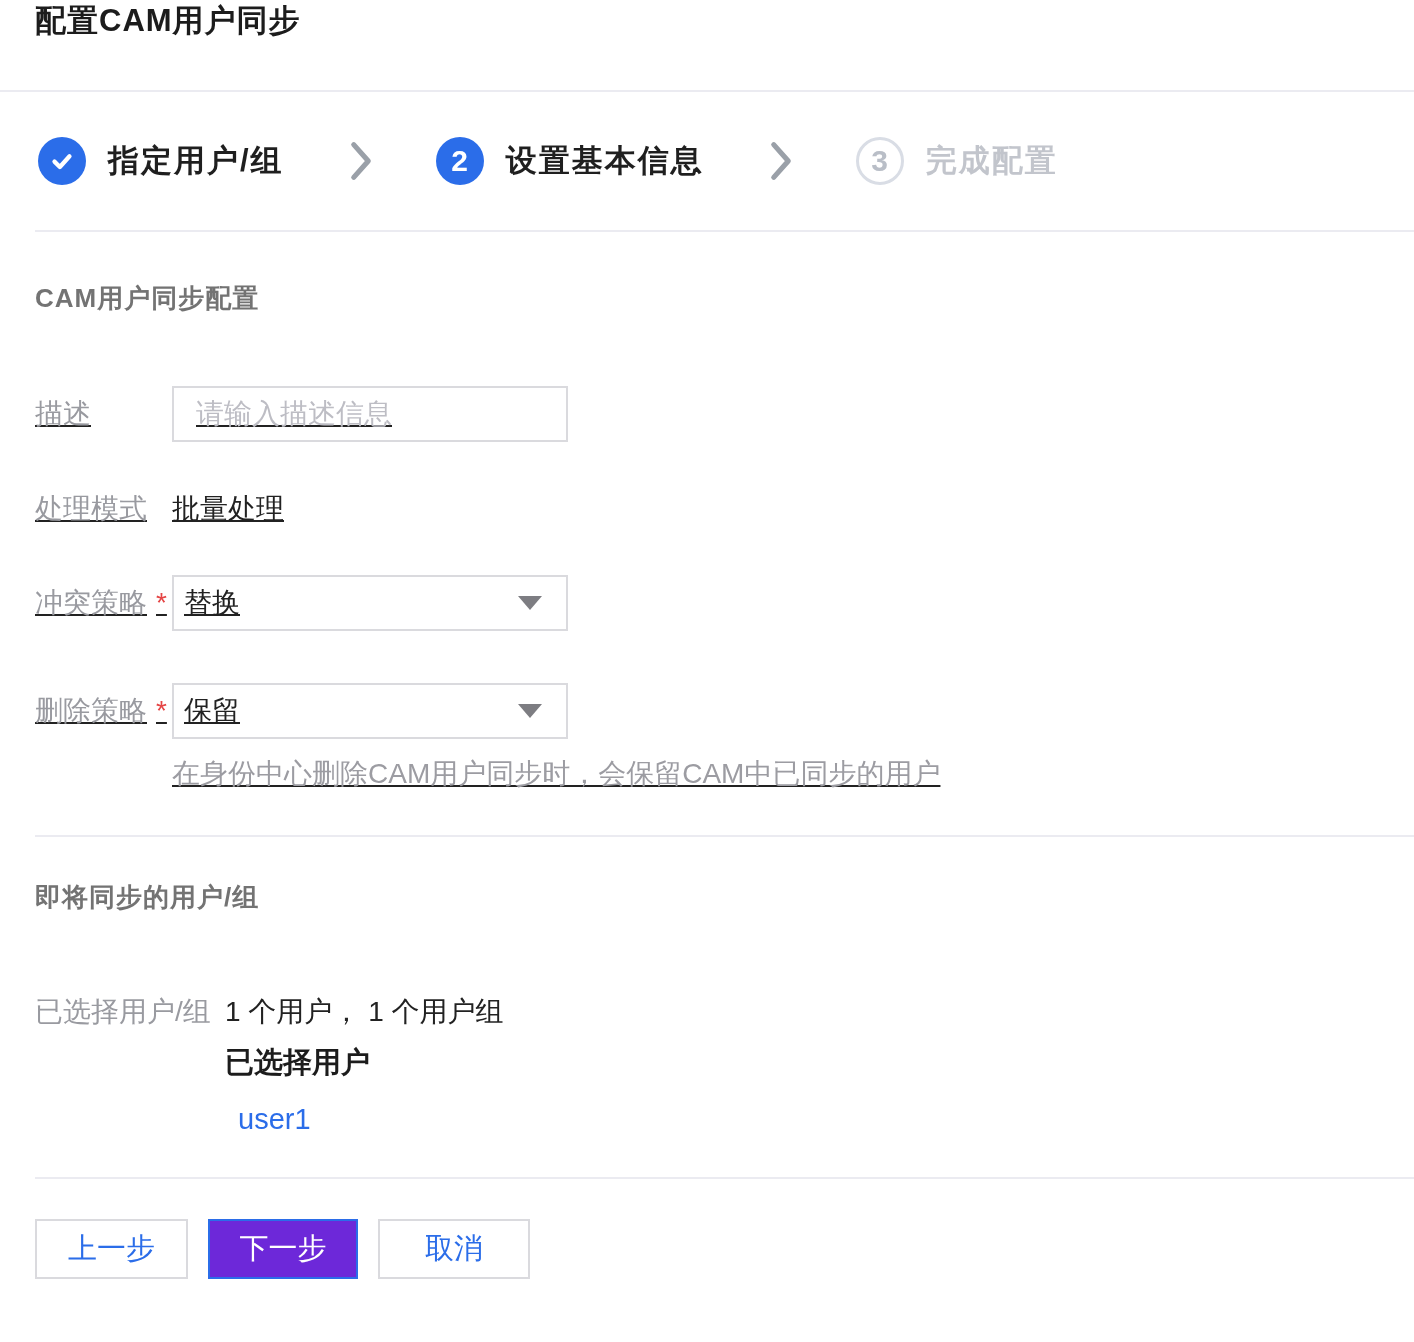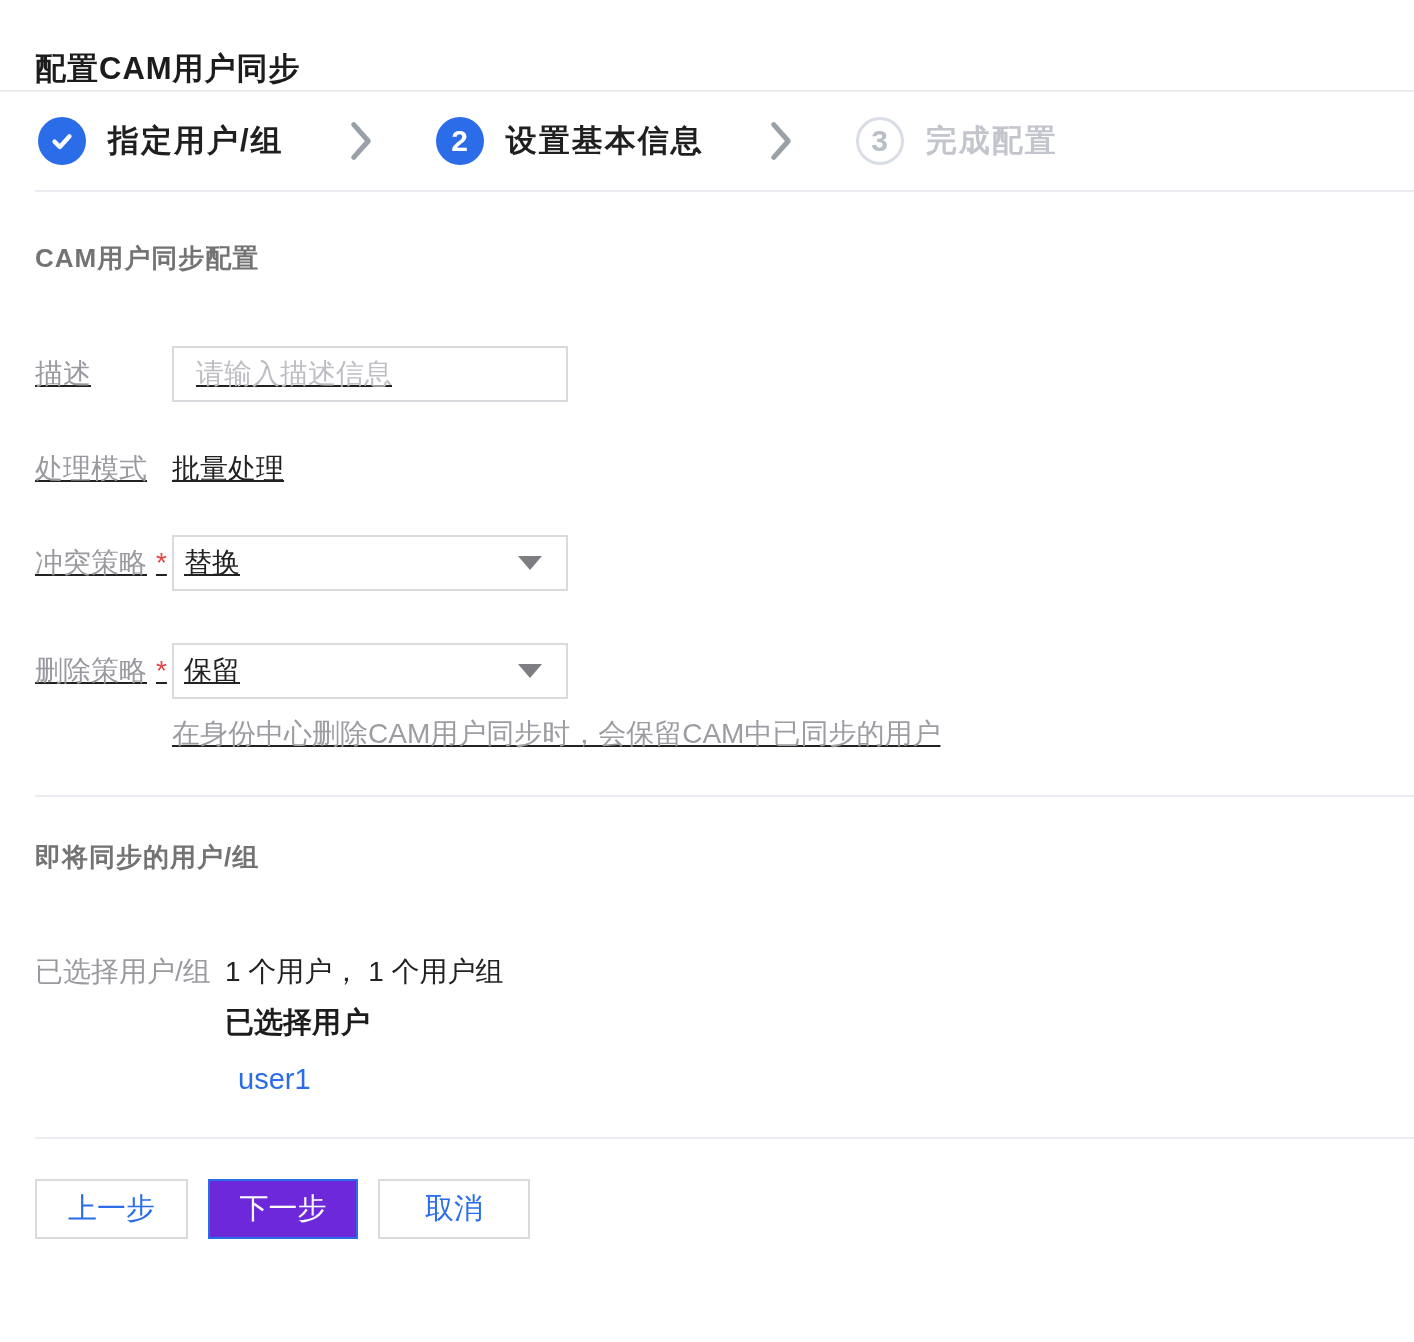--- a/index.html
+++ b/index.html
@@ -1,25 +1,25 @@
 <!DOCTYPE html>
 <html><head>
 <meta charset="utf-8">
 <style>
   * { margin:0; padding:0; box-sizing:border-box; }
   html,body { width:1414px; height:1342px; background:#ffffff; overflow:hidden;
     font-family:"Liberation Sans","DejaVu Sans",sans-serif; color:#222; }
 
   
-  .header { height:92px; display:flex; align-items:flex-end; padding-left:35px;
+  .header { height:92px; display:flex; align-items:flex-start; padding-left:35px;
     border-bottom:2px solid #ebebf1; }
   .page-title { font-size:31px; font-weight:bold; color:#1c1c1c; letter-spacing:1px; }
 
   
-  .steps { height:98px; display:flex; align-items:center; padding-left:38px; }
+  .steps { height:138px; display:flex; align-items:center; padding-left:38px; }
   .steps-divider { border-top:2px solid #ebebf1; margin-left:35px; }
   .step { display:flex; align-items:center; }
   .step-circle { width:48px; height:48px; border-radius:50%; flex:0 0 48px;
     display:flex; align-items:center; justify-content:center; }
   .step-circle.done, .step-circle.active { background:#2b6de9; }
   .step-circle.pending { background:#fff; border:3px solid #d9dde5; }
   .step-num { font-size:30px; font-weight:bold; color:#fff; }
   .step-circle.pending .step-num { color:#b9bec7; }
   .step-label { margin-left:22px; font-size:31px; font-weight:bold; color:#1f1f1f; letter-spacing:2px; }
   .step.pending .step-label { color:#c2c5cc; }

